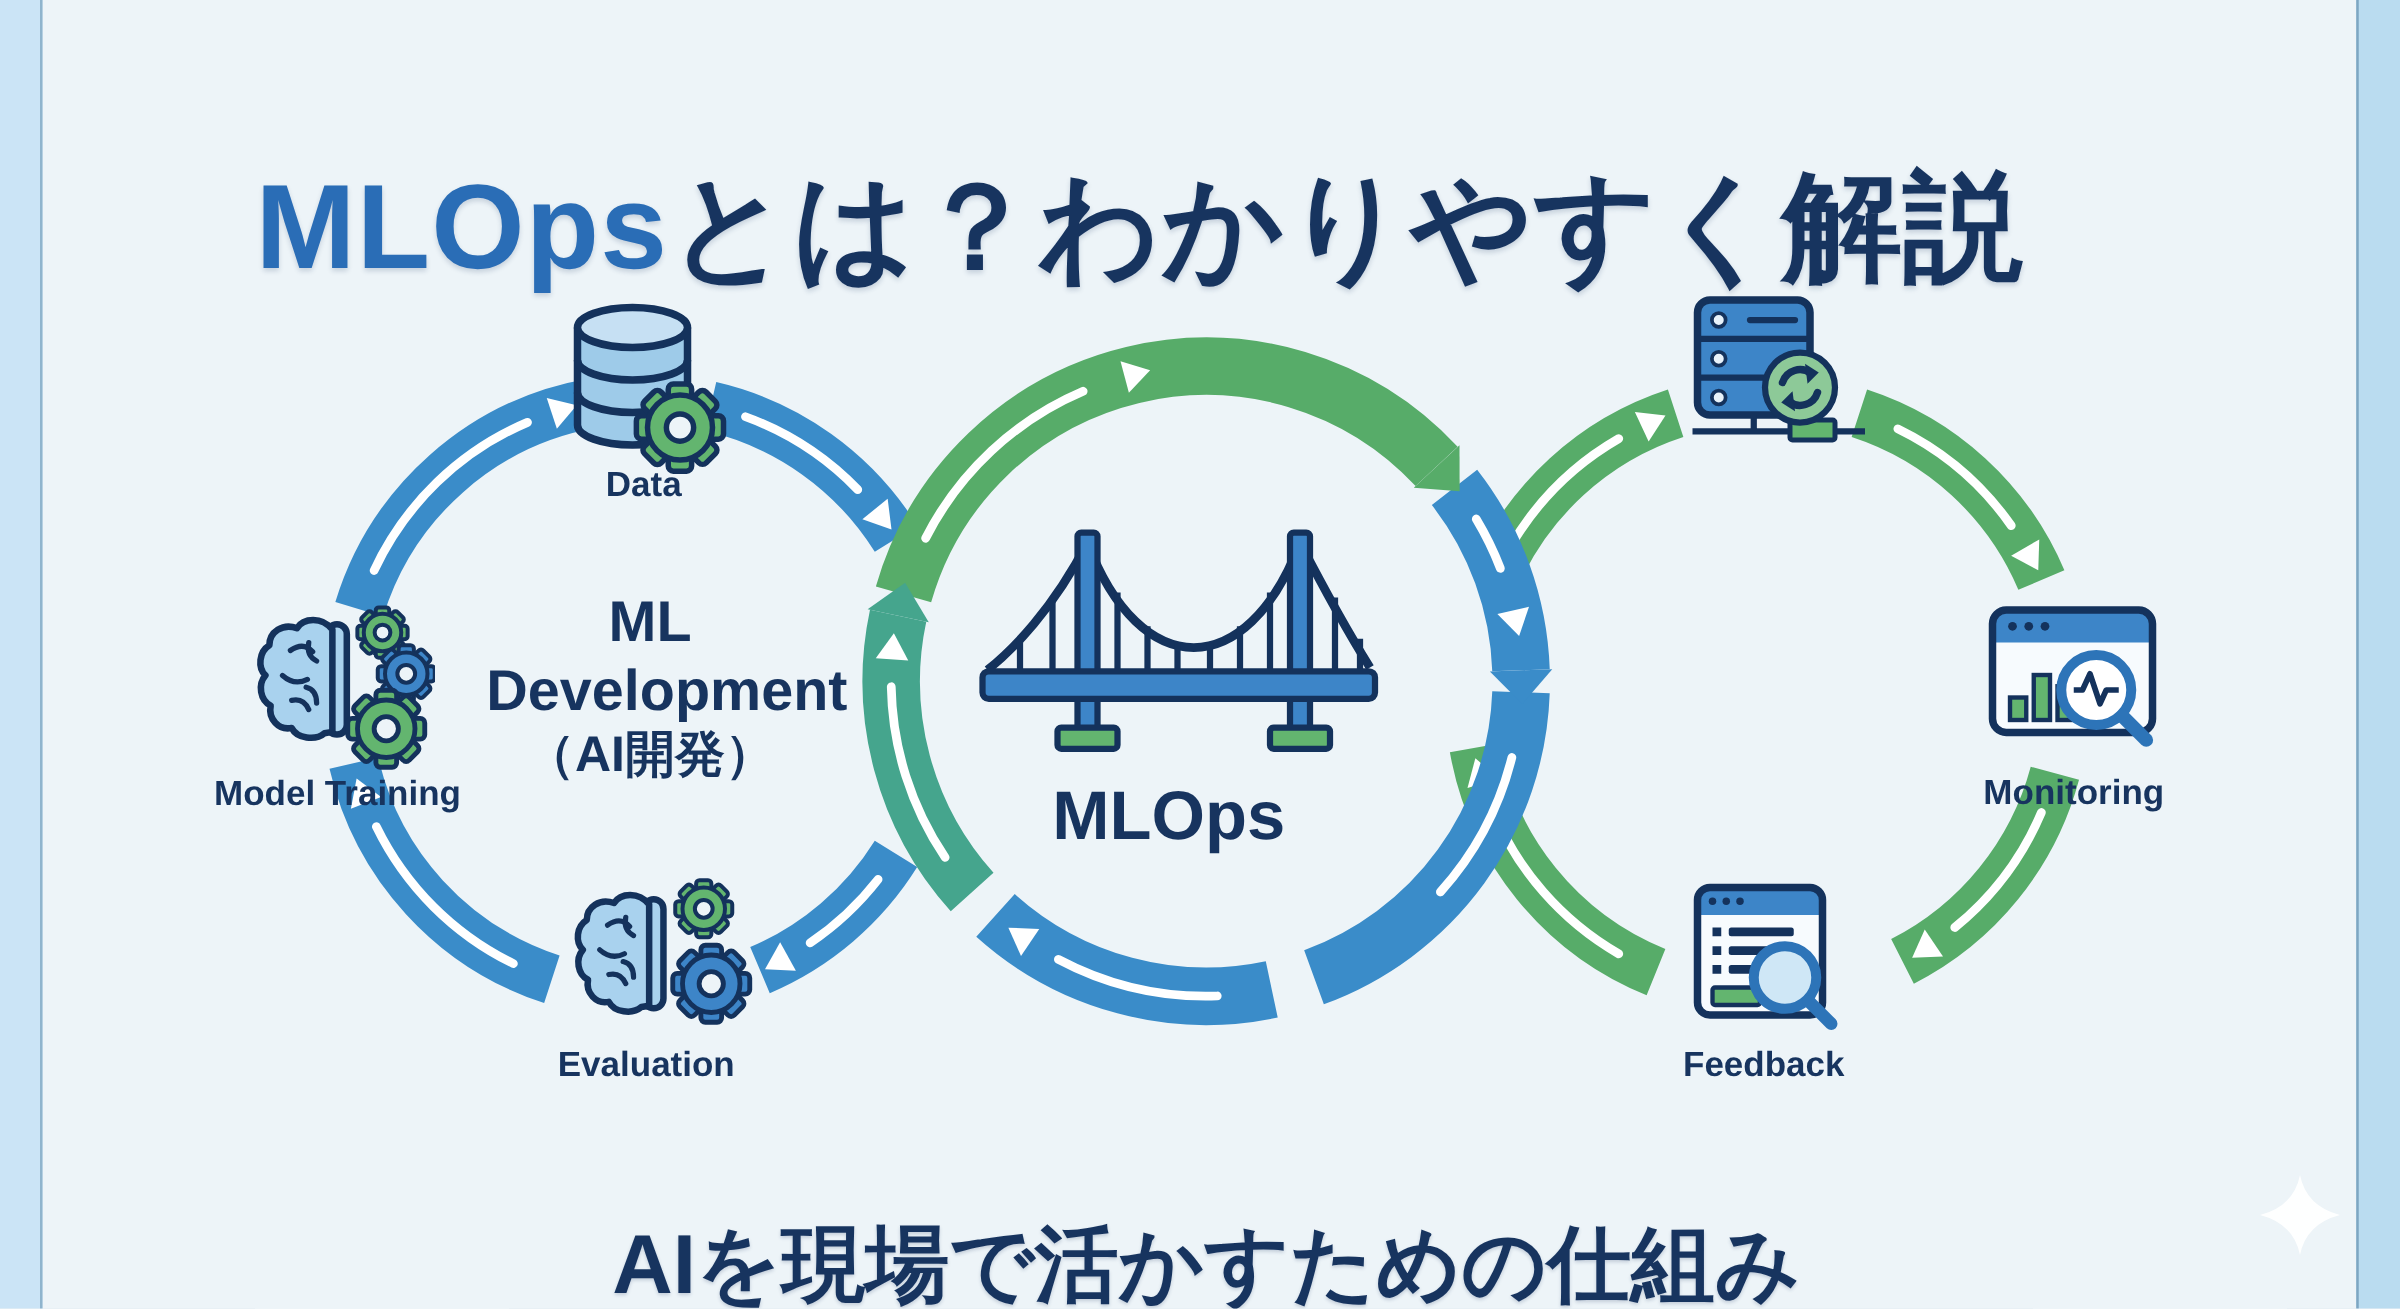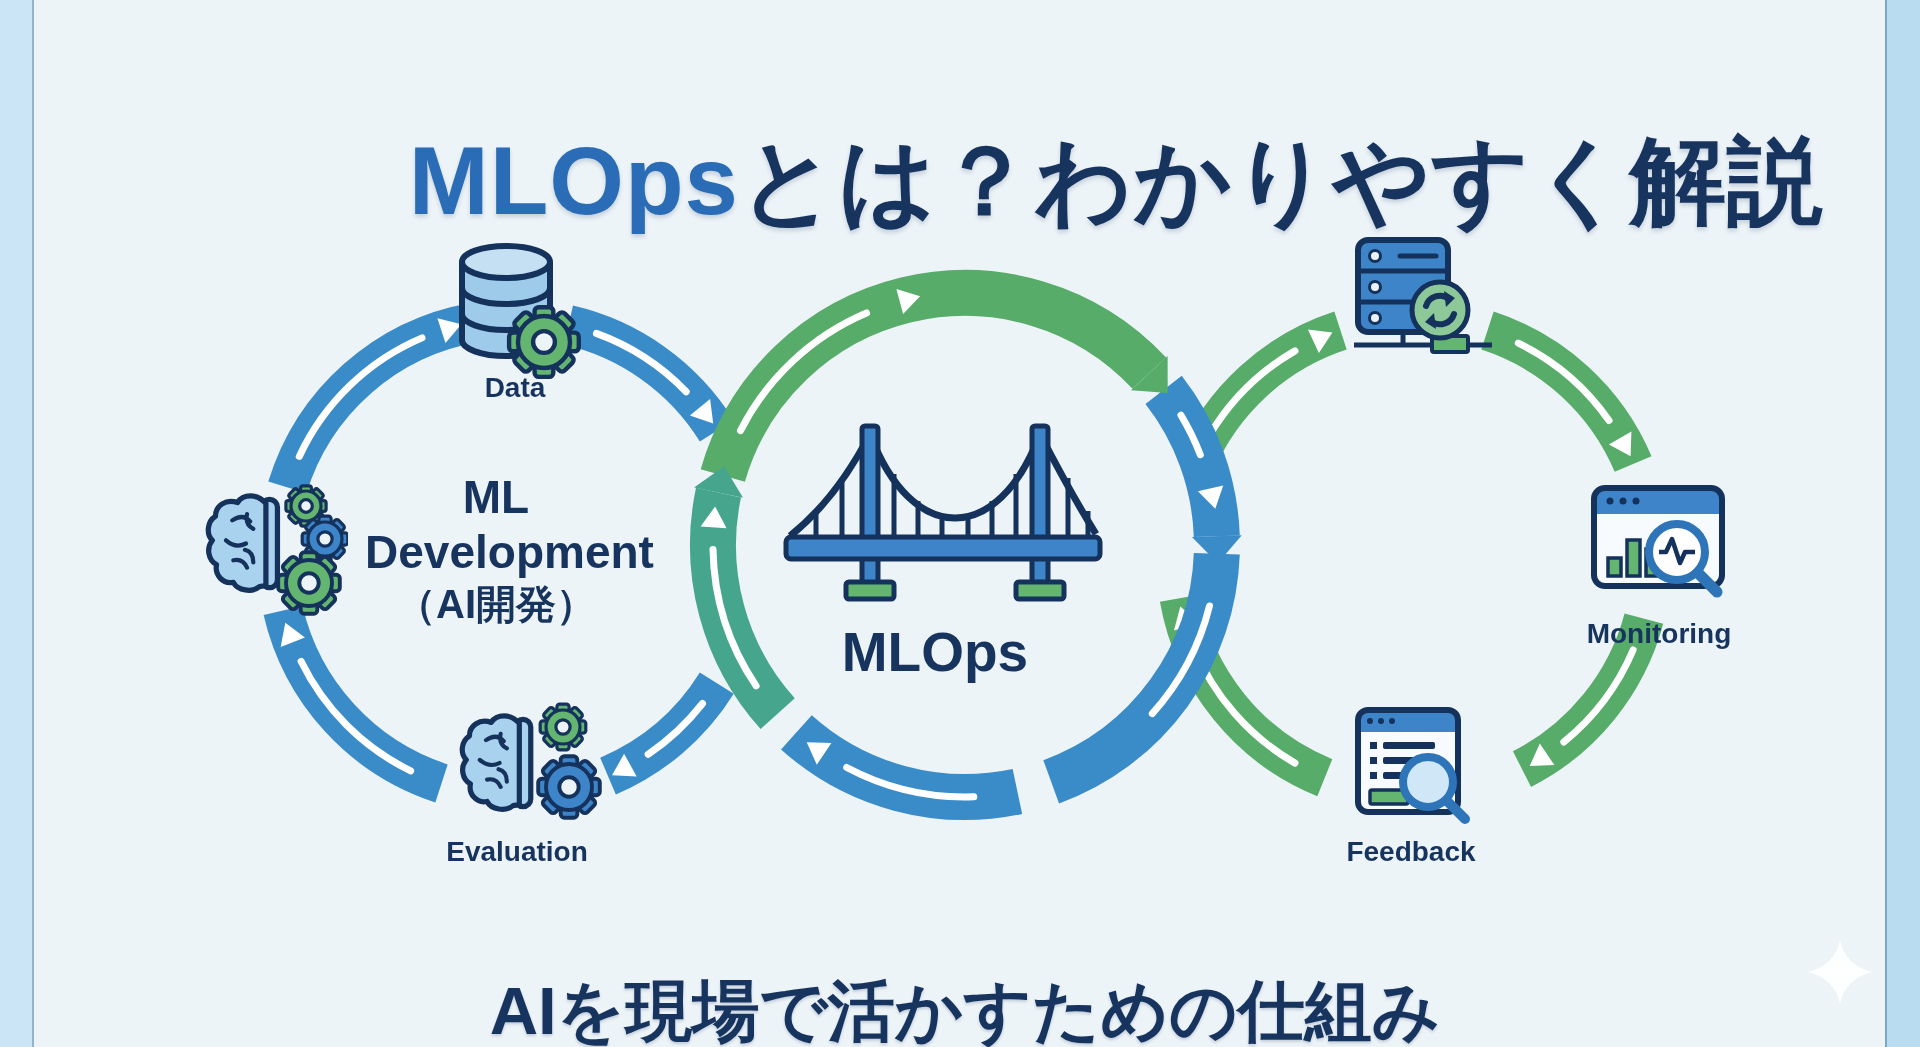--- a/index.html
+++ b/index.html
@@ -1,21 +1,21 @@
 <!DOCTYPE html>
 <html style="--background: #edf4f8; --edge-left: #cbe4f6; --edge-right: #badcf0; --text-navy: #17345f; --title-blue: #2a6db6; --arc-blue: #3a8cc9; --arc-green: #57ac69; --arc-teal: #45a58d; --icon-blue: #3d85c8; --icon-green: #63b56f; --outline-navy: #14325c; --arrow-white: #ffffff;"><head>
 <meta charset="utf-8">
 <style>
   html,body{margin:0;padding:0;background:#dfe9f1;}
   .canvas{position:relative;width:1920px;height:1047px;background:var(--background,#edf4f8);
     overflow:hidden;font-family:"Liberation Sans","DejaVu Sans",sans-serif;color:var(--text-navy,#17345f);}
   .edge{position:absolute;top:0;height:100%;z-index:0;}
   .edge.left{left:0;width:32px;background:var(--edge-left,#cbe4f6);border-right:2px solid #8fb4cd;}
   .edge.right{right:0;width:33px;background:var(--edge-right,#badcf0);border-left:2px solid #7ea6c2;}
-  .title{position:absolute;left:0;top:54px;width:1824px;text-align:right;z-index:3;
+  .title{position:absolute;left:0;top:54px;width:1824px;text-align:center;z-index:3;
     font-size:96px;font-weight:bold;letter-spacing:1px;white-space:nowrap;
     text-shadow:0 3px 4px rgba(23,52,95,.18);}
   .title .brand{color:var(--title-blue,#2a6db6);}
   #rings{position:absolute;left:0;top:0;z-index:1;pointer-events:none;}
   .icon-box{position:absolute;z-index:2;}
   .node-label{position:absolute;z-index:2;transform:translateX(-50%);white-space:nowrap;
     font-size:28px;font-weight:bold;color:var(--text-navy,#17345f);}
   .cycle-heading{position:absolute;z-index:2;transform:translateX(-50%);text-align:center;
     font-weight:bold;color:var(--text-navy,#17345f);line-height:1.2;white-space:nowrap;}
   .cycle-heading .l1{font-size:46px;}
@@ -146,20 +146,21 @@
       <g transform="translate(106,106)">
           <rect x="-8.3" y="-30.8" width="16.6" height="61.6" rx="3.6" transform="rotate(0)" fill="#63b56f" stroke="#14325c" stroke-width="3.9"></rect>
           <rect x="-8.3" y="-30.8" width="16.6" height="61.6" rx="3.6" transform="rotate(45)" fill="#63b56f" stroke="#14325c" stroke-width="3.9"></rect>
           <rect x="-8.3" y="-30.8" width="16.6" height="61.6" rx="3.6" transform="rotate(90)" fill="#63b56f" stroke="#14325c" stroke-width="3.9"></rect>
           <rect x="-8.3" y="-30.8" width="16.6" height="61.6" rx="3.6" transform="rotate(135)" fill="#63b56f" stroke="#14325c" stroke-width="3.9"></rect>
           <circle r="23" fill="#63b56f" stroke="#14325c" stroke-width="3.9"></circle>
           <circle r="9.7" fill="#edf4f8" stroke="#14325c" stroke-width="3.9"></circle>
         </g>
     </svg>
   </div>
+  <div class="node-label" style="left:270px;top:619px">Model Training</div>
 
   <div class="icon-box" style="left:455px;top:695px">
     <svg width="150" height="140" viewBox="0 0 150 140">
       <use href="#brain-def" transform="translate(4,16) scale(1.04)"></use>
       <g transform="translate(108,32)">
           <rect x="-6.1" y="-22.8" width="12.2" height="45.6" rx="2.7" transform="rotate(0)" fill="#63b56f" stroke="#14325c" stroke-width="3.2"></rect>
           <rect x="-6.1" y="-22.8" width="12.2" height="45.6" rx="2.7" transform="rotate(45)" fill="#63b56f" stroke="#14325c" stroke-width="3.2"></rect>
           <rect x="-6.1" y="-22.8" width="12.2" height="45.6" rx="2.7" transform="rotate(90)" fill="#63b56f" stroke="#14325c" stroke-width="3.2"></rect>
           <rect x="-6.1" y="-22.8" width="12.2" height="45.6" rx="2.7" transform="rotate(135)" fill="#63b56f" stroke="#14325c" stroke-width="3.2"></rect>
           <circle r="17" fill="#63b56f" stroke="#14325c" stroke-width="3.2"></circle>
@@ -170,21 +171,21 @@
           <rect x="-8.3" y="-30.8" width="16.6" height="61.6" rx="3.6" transform="rotate(45)" fill="#3d85c8" stroke="#14325c" stroke-width="3.9"></rect>
           <rect x="-8.3" y="-30.8" width="16.6" height="61.6" rx="3.6" transform="rotate(90)" fill="#3d85c8" stroke="#14325c" stroke-width="3.9"></rect>
           <rect x="-8.3" y="-30.8" width="16.6" height="61.6" rx="3.6" transform="rotate(135)" fill="#3d85c8" stroke="#14325c" stroke-width="3.9"></rect>
           <circle r="23" fill="#3d85c8" stroke="#14325c" stroke-width="3.9"></circle>
           <circle r="9.7" fill="#edf4f8" stroke="#14325c" stroke-width="3.9"></circle>
         </g>
     </svg>
   </div>
   <div class="node-label" style="left:517px;top:836px">Evaluation</div>
 
-  <div class="cycle-heading" style="left:496px;top:470px">
+  <div class="cycle-heading" style="left:520px;top:470px">
     <div class="l1">ML</div>
     <div class="l2">Development</div>
     <div class="sub">（AI開発）</div>
   </div>
 
   <div class="icon-box" style="left:782px;top:416px">
     <svg width="322" height="205" viewBox="0 0 322 205">
       <path d="M88 18 C130 130 216 130 258 18" fill="none" class="o" stroke-width="7"></path>
       <path d="M88 18 C60 72 28 104 8 120 M258 18 C286 72 304 102 314 118" fill="none" class="o" stroke-width="7"></path>
       <path d="M112 58 V121 M136 85 V121 M160 99 V121 M186 99 V121 M210 85 V121 M234 58 V121 M34 95 V121 M60 62 V121 M286 62 V121 M306 95 V121" class="o" stroke-width="5"></path>

